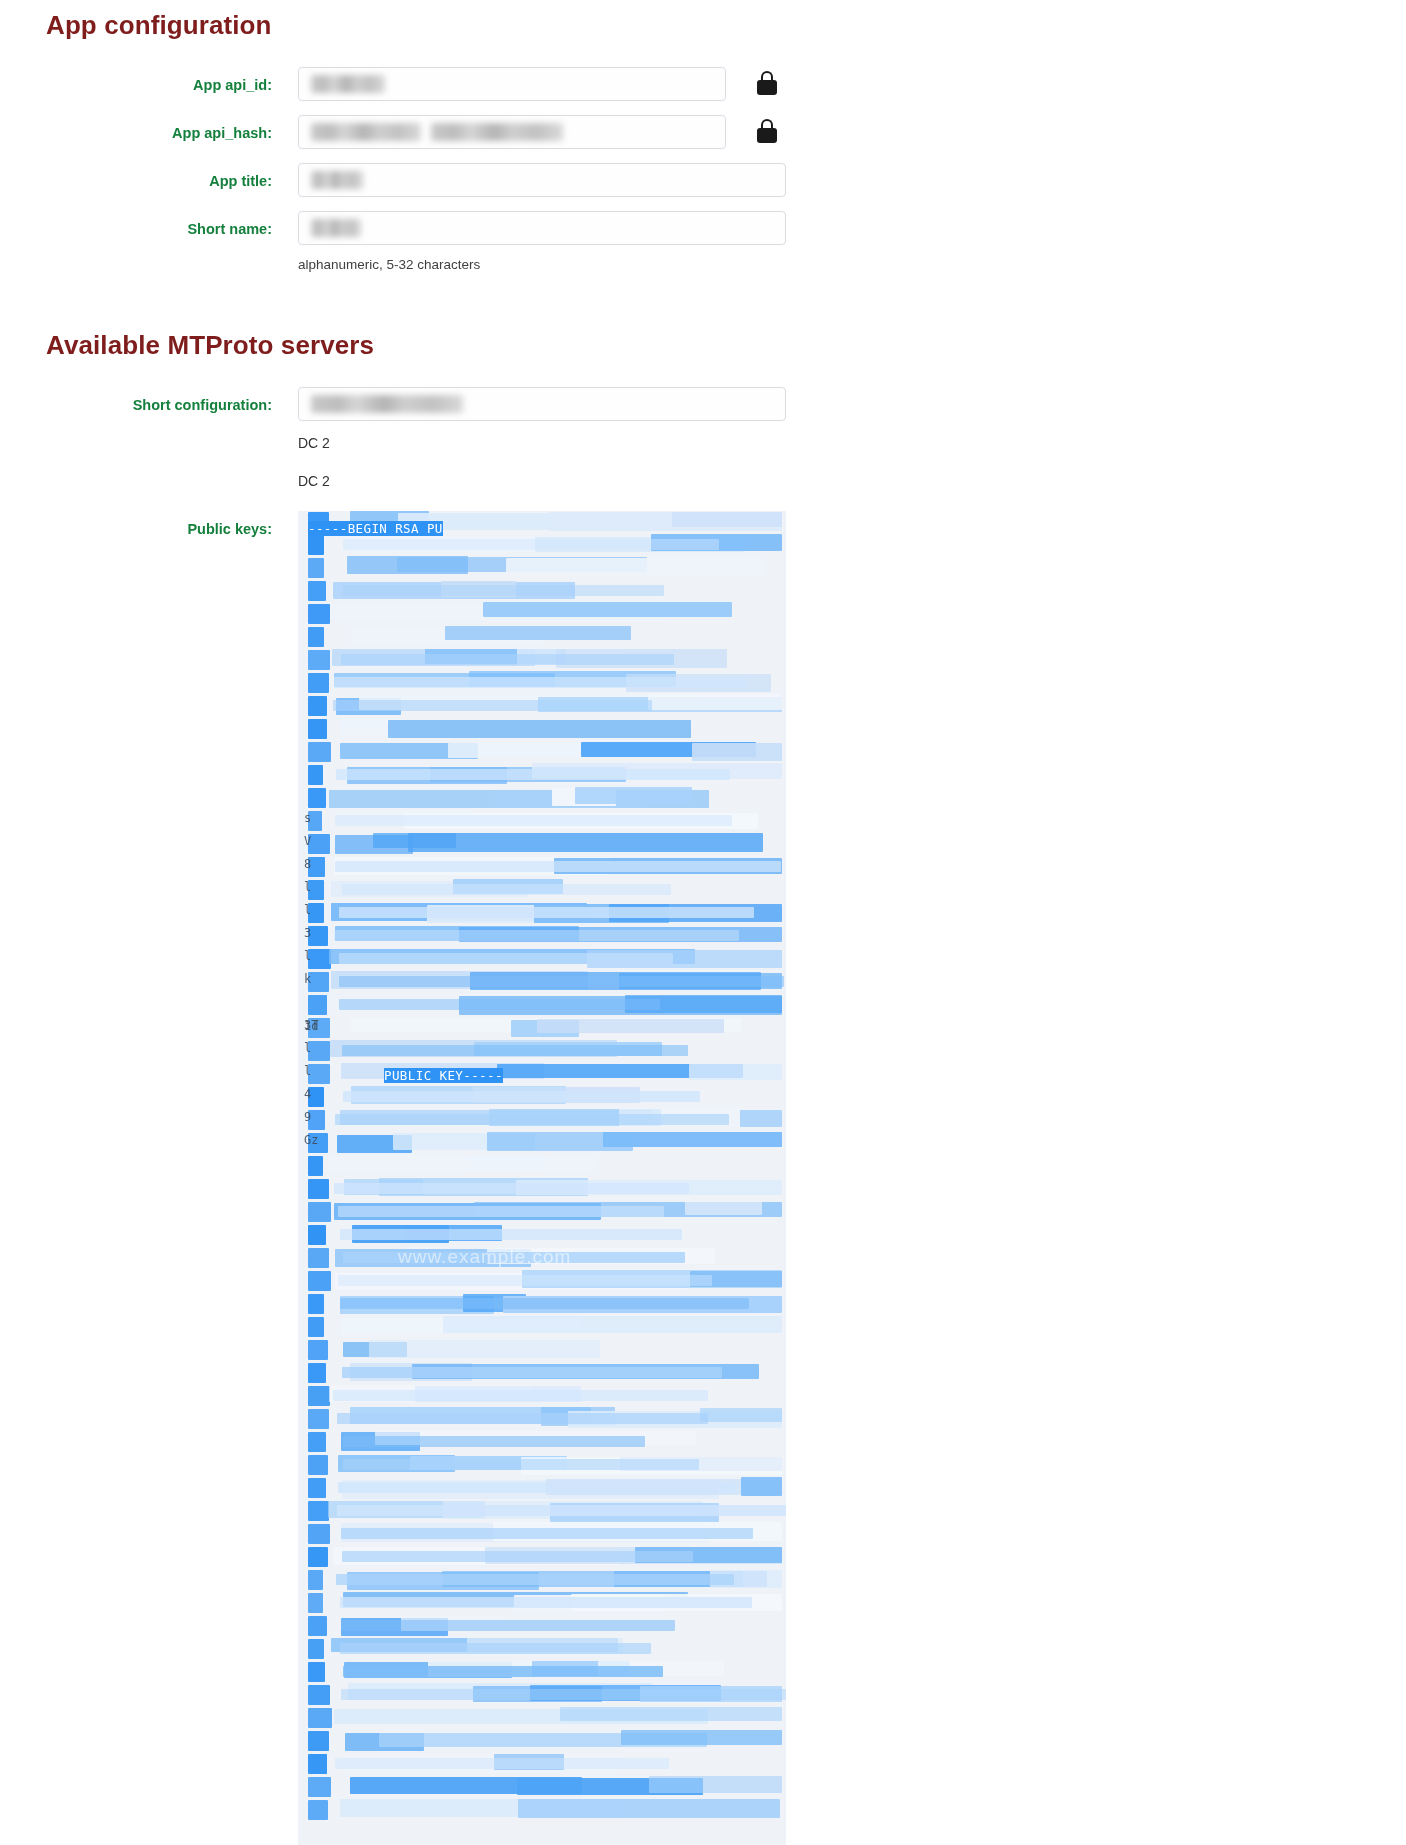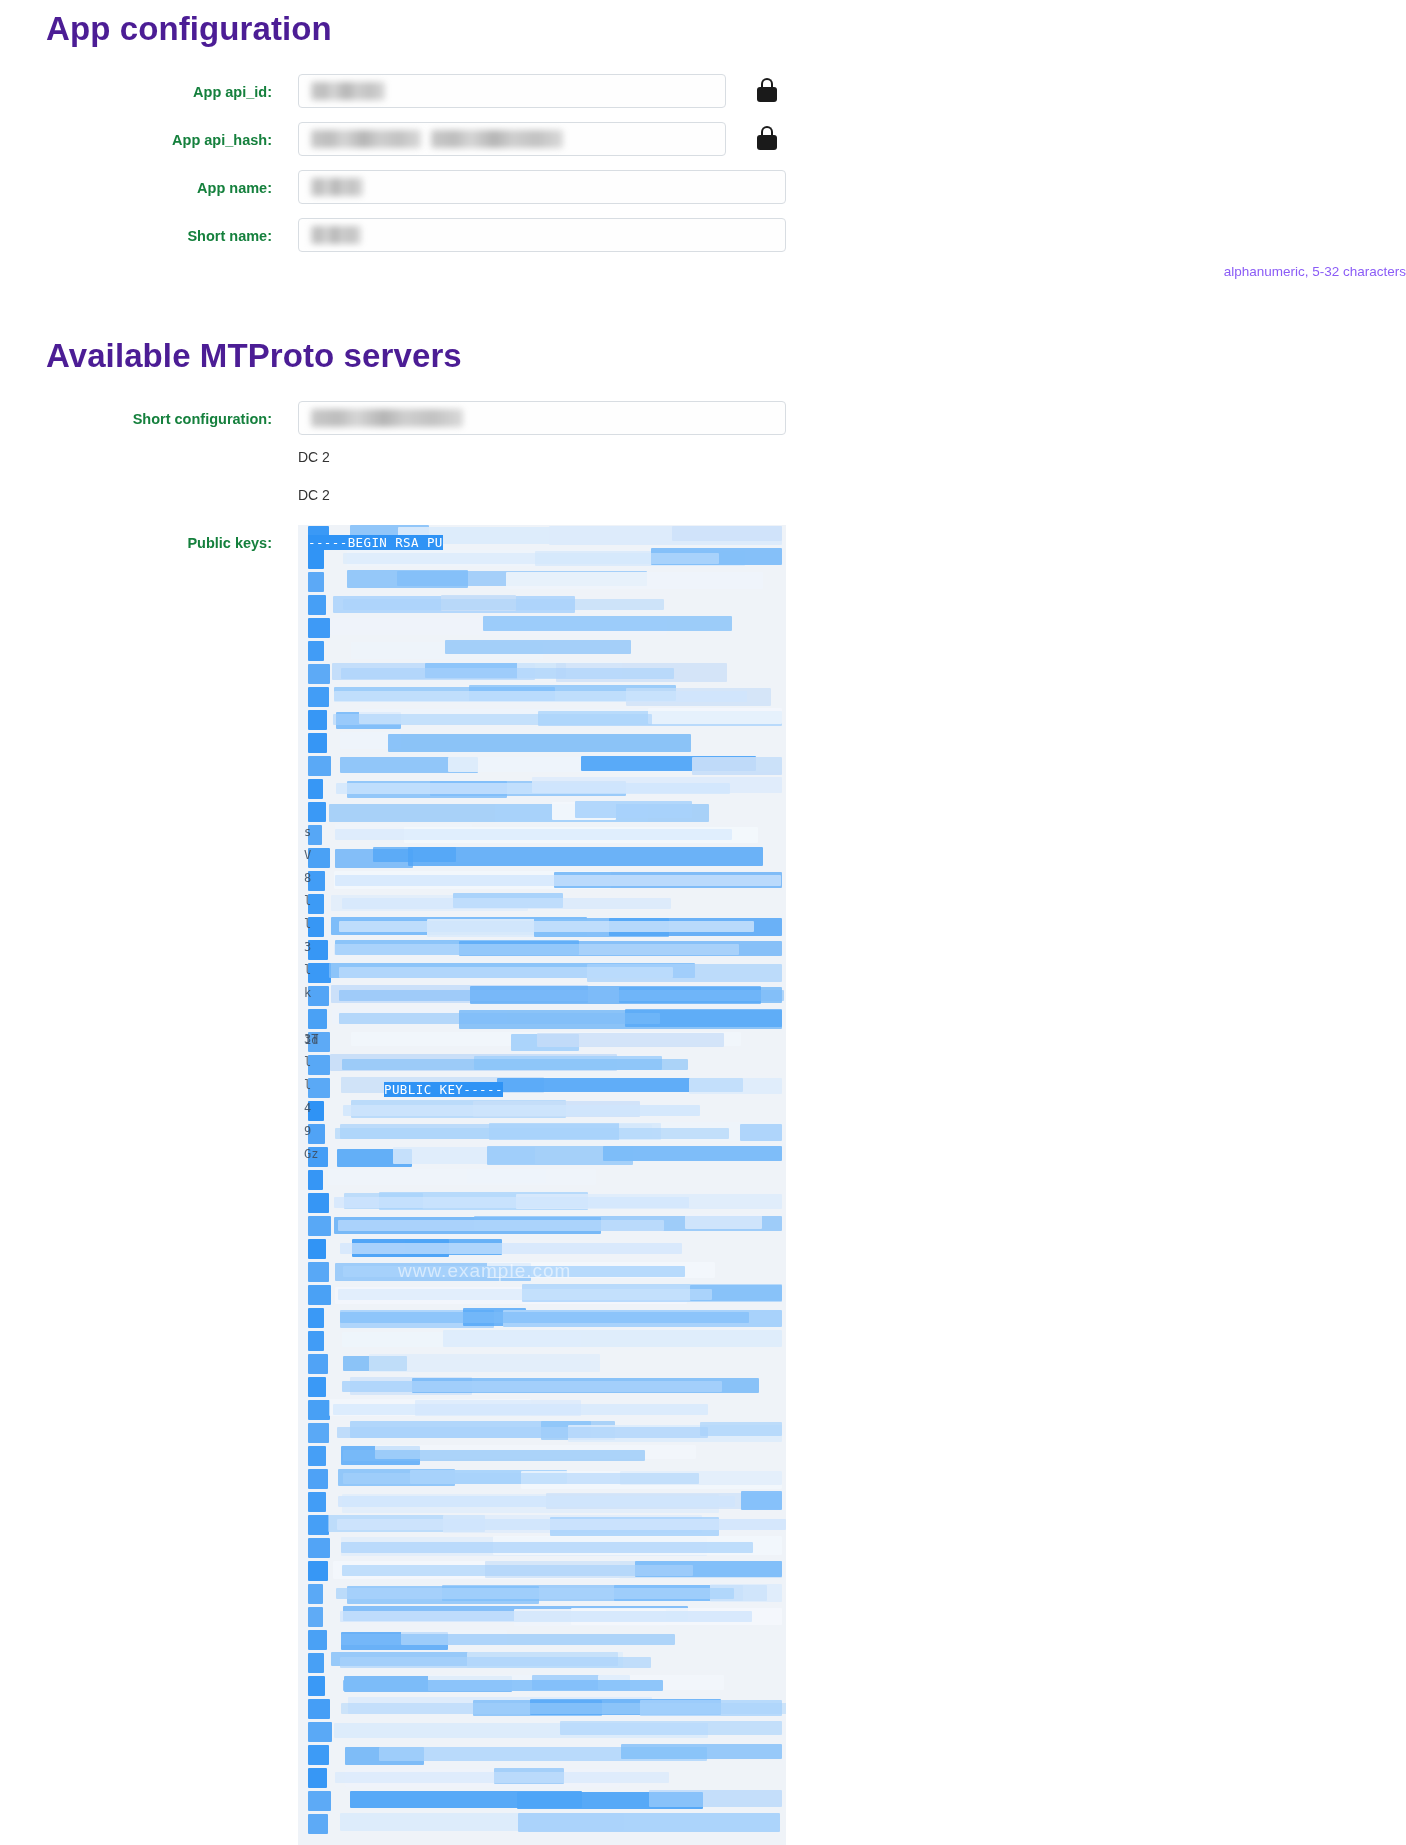--- a/index.html
+++ b/index.html
@@ -14,23 +14,23 @@
     color: #222222;
     -webkit-font-smoothing: antialiased;
   }
   .page {
     width: 1406px;
     position: relative;
     padding-top: 10px;
     box-sizing: border-box;
   }
   .section-title {
-    font-size: 33px;
+    font-size: 26px;
     font-weight: bold;
-    color: #4c1d95;
+    color: #7f1d1d;
     margin: 0 0 26px 46px;
     letter-spacing: 0.1px;
   }
   .section-title.second {
     margin-top: 58px;
   }
   .form-row {
     display: flex;
     align-items: flex-start;
     margin-bottom: 14px;
@@ -109,25 +109,24 @@
     position: absolute;
     top: 9px;
     left: 1px;
     width: 20px;
     height: 15px;
     background: #1a1a1a;
     border-radius: 3px;
   }
   .helper-text {
     font-size: 13.5px;
-    color: #8b5cf6;
+    color: #404040;
     margin-left: 298px;
     margin-top: -2px;
     margin-bottom: 20px;
-    text-align: right;
   }
   .dc-text {
     font-size: 14px;
     color: #333333;
     margin-left: 298px;
     margin-top: 4px;
     margin-bottom: 22px;
   }
 
   
@@ -208,21 +207,21 @@
         <span class="blur-val blur-api-hash-2"></span>
       </div>
       <span class="lock-icon">
         <span class="shackle"></span>
           <span class="body"></span>
       </span>
     </div>
   </div>
 
   <div class="form-row">
-    <div class="form-label">App name:</div>
+    <div class="form-label">App title:</div>
     <div class="form-control-wrap">
       <div class="text-input w-wide">
         <span class="blur-val blur-title"></span>
       </div>
     </div>
   </div>
 
   <div class="form-row">
     <div class="form-label">Short name:</div>
     <div class="form-control-wrap">

